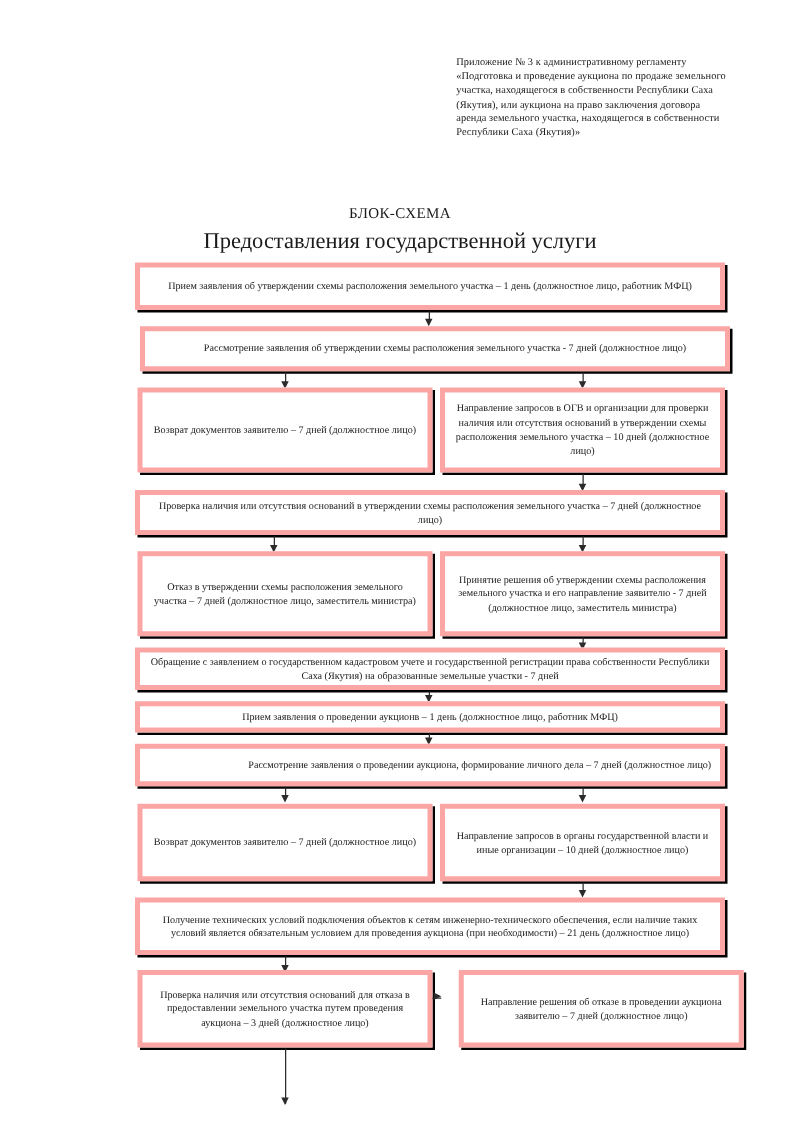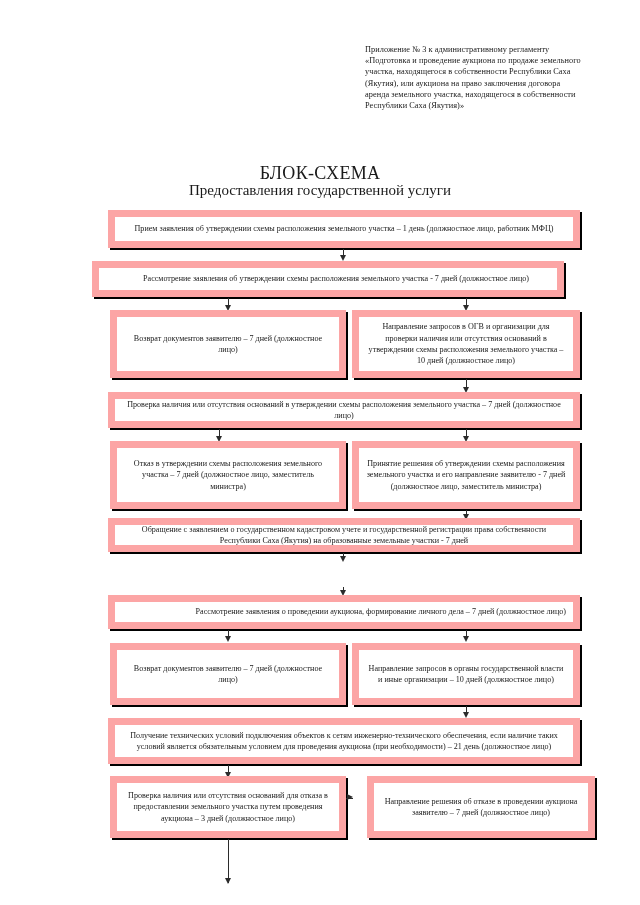--- a/index.html
+++ b/index.html
@@ -34,36 +34,36 @@
     margin-left: 24px;
   }
 
   
   .doc-title {
     position: absolute;
     left: 0;
     top: 163px;
     width: 640px;
     text-align: center;
-    font-size: 18px;
+    font-size: 12px;
     letter-spacing: 0.3px;
   }
   .doc-subtitle {
     position: absolute;
     left: 0;
     top: 182px;
     width: 640px;
     text-align: center;
-    font-size: 15px;
+    font-size: 18px;
   }
 
   
   .fbox {
     position: absolute;
-    border: 7px solid #fca5a5;
+    border: 4px solid #fca5a5;
     box-sizing: border-box;
     background: #fff;
     display: flex;
     align-items: center;
     justify-content: center;
     text-align: center;
     font-size: 8.1px;
     line-height: 11.4px;
     
     box-shadow: 2px 2px 0 0 #000;
@@ -107,21 +107,21 @@
 
   <div class="doc-title">БЛОК-СХЕМА</div>
   <div class="doc-subtitle">Предоставления государственной услуги</div>
 
   <div class="fbox" style="left:108px; top:210px; width:472px; height:38px;">
     <span>Прием заявления об утверждении схемы расположения земельного участка – 1 день (должностное лицо, работник МФЦ)</span>
   </div>
   <div class="conn conn-v" style="left:343px; top:249px; height:8px;"></div>
   <div class="arrow-down" style="left:340px; top:255px;"></div>
 
-  <div class="fbox" style="left:92px; top:261px; width:472px; height:36px;padding-left:16px;">
+  <div class="fbox" style="left:112px; top:261px; width:472px; height:36px;padding-left:16px;">
     <span>Рассмотрение заявления об утверждении схемы расположения земельного участка - 7 дней (должностное лицо)</span>
   </div>
 
   <div class="conn conn-v" style="left:228px; top:298px; height:9px;"></div>
   <div class="arrow-down" style="left:225px; top:305px;"></div>
   <div class="conn conn-v" style="left:466px; top:298px; height:9px;"></div>
   <div class="arrow-down" style="left:463px; top:305px;"></div>
 
   <div class="fbox" style="left:110px; top:310px; width:236px; height:68px;">
     <span>Возврат документов заявителю – 7 дней (должностное лицо)</span>
@@ -151,20 +151,23 @@
 
   <div class="conn conn-v" style="left:466px; top:510px; height:7px;"></div>
   <div class="arrow-down" style="left:463px; top:514px;"></div>
 
   <div class="fbox" style="left:108px; top:518px; width:472px; height:34px;">
     <span>Обращение с заявлением о государственном кадастровом учете и государственной регистрации права собственности Республики Саха (Якутия) на образованные земельные участки - 7 дней</span>
   </div>
   <div class="conn conn-v" style="left:343px; top:553px; height:6px;"></div>
   <div class="arrow-down" style="left:340px; top:556px;"></div>
 
+  <div class="fbox" style="left:108px; top:561px; width:472px; height:25px;">
+    <span>Прием заявления о проведении аукционв – 1 день (должностное лицо, работник МФЦ)</span>
+  </div>
   <div class="conn conn-v" style="left:343px; top:587px; height:6px;"></div>
   <div class="arrow-down" style="left:340px; top:590px;"></div>
 
   <div class="fbox" style="left:108px; top:595px; width:472px; height:34px;justify-content:flex-end;">
     <span>Рассмотрение заявления о проведении аукциона, формирование личного дела – 7 дней (должностное лицо)</span>
   </div>
 
   <div class="conn conn-v" style="left:228px; top:630px; height:9px;"></div>
   <div class="arrow-down" style="left:225px; top:636px;"></div>
   <div class="conn conn-v" style="left:466px; top:630px; height:9px;"></div>

